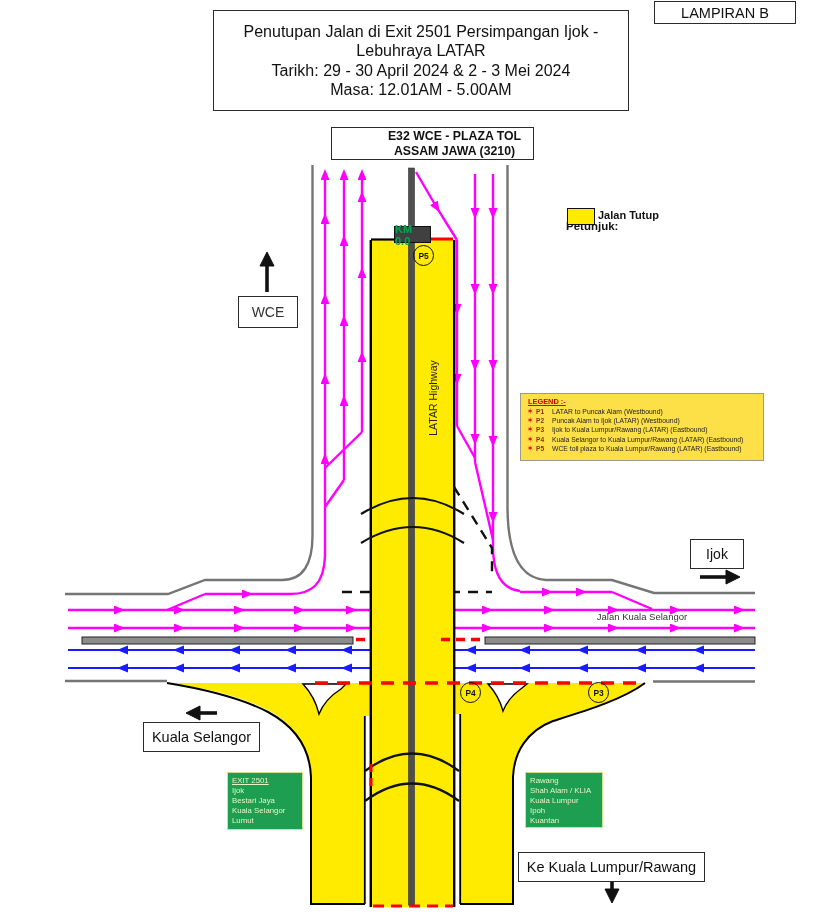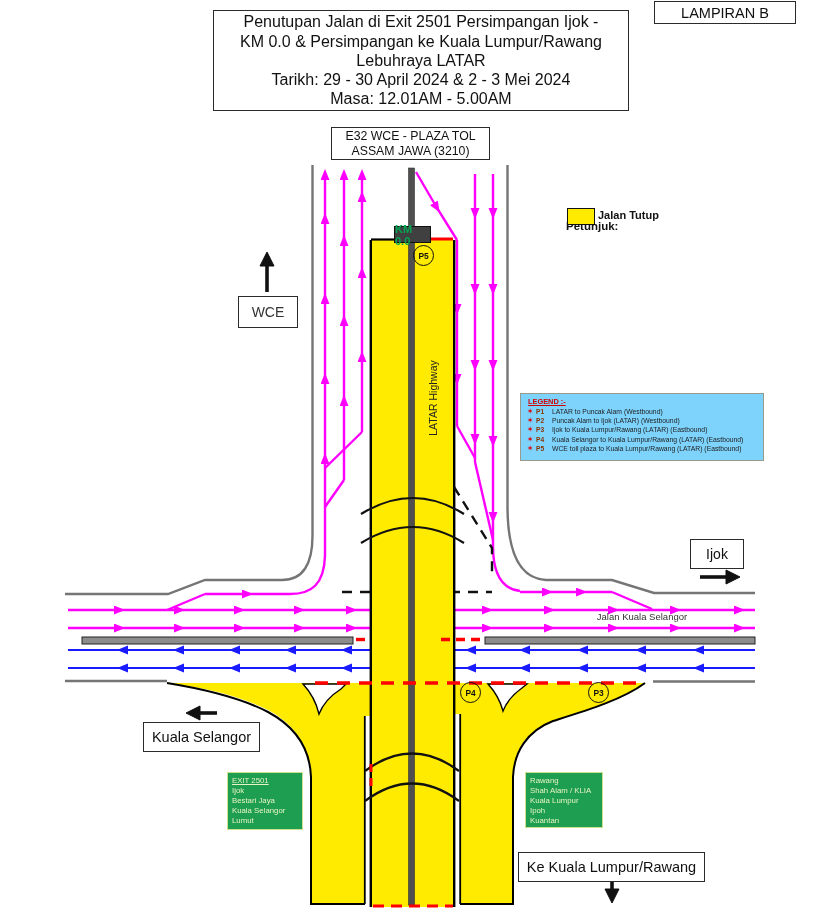--- a/index.html
+++ b/index.html
@@ -2,25 +2,25 @@
 <html><head>
 <meta charset="utf-8">
 <style>
   html,body{margin:0;padding:0;}
   body{width:840px;height:914px;position:relative;background:#fff;overflow:hidden;
        font-family:"Liberation Sans", sans-serif;color:#111;}
   .abs{position:absolute;}
   .box{background:#fff;border:1.6px solid #2b2b2b;display:flex;align-items:center;justify-content:center;text-align:center;}
   #annex{left:654px;top:1px;width:140px;height:21px;font-size:14.5px;}
   #titlebox{left:213px;top:10px;width:414px;height:99px;flex-direction:column;font-size:16px;line-height:19.2px;}
-  #tollbox{left:331px;top:127px;width:157px;height:31px;flex-direction:column;font-weight:normal;font-size:12.3px;line-height:15px;}
+  #tollbox{left:331px;top:127px;width:157px;height:31px;flex-direction:column;font-weight:bold;font-size:12.3px;line-height:15px;padding-left:44px;}
   #petunjuk-h{left:566px;top:191px;font-size:11.5px;font-weight:bold;margin-top:29px;}
   #petunjuk-sw{left:567px;top:208px;width:26px;height:15px;background:#FFEB00;border:1.4px solid #111;}
   #petunjuk-l{left:598px;top:209px;font-size:11px;font-weight:bold;}
-  #legendbox{left:520px;top:393px;width:242px;height:66px;background:#7dd3fc;border:1px solid #9a9a8a;font-size:6.8px;}
+  #legendbox{left:520px;top:393px;width:242px;height:66px;background:#fde047;border:1px solid #9a9a8a;font-size:6.8px;}
   #legendbox .hd{color:#d00000;font-weight:bold;text-decoration:underline;font-size:7.4px;margin:3px 0 1px 7px;}
   .lrow{display:flex;align-items:center;height:9.2px;margin-left:3px;}
   .lrow .st{color:#e00000;font-size:8px;width:12px;text-align:center;}
   .lrow .cd{color:#8a3300;font-weight:bold;width:16px;font-size:6.6px;}
   .lrow .tx{color:#222;}
   #wcebox{left:238px;top:296px;width:58px;height:30px;font-size:14px;color:#333;}
   #ijokbox{left:690px;top:539px;width:52px;height:28px;font-size:14px;}
   #ksbox{left:143px;top:722px;width:115px;height:28px;font-size:14.5px;}
   #keklbox{left:518px;top:836px;width:185px;height:28px;font-size:14.5px;margin-top:16px;}
   #jksname{left:568px;top:611px;width:148px;text-align:center;font-size:9.5px;color:#333;}
@@ -154,21 +154,20 @@
       <line x1="612" y1="871" x2="612" y2="892" stroke-width="3.6"></line>
       <path d="M612,903 L605,889 L619,889 Z"></path>
     </g>
   </g>
 </svg>
 
 <div id="annex" class="abs box">LAMPIRAN B</div>
 
 <div id="titlebox" class="abs box">
   <div>Penutupan Jalan di Exit 2501 Persimpangan Ijok -</div>
-  <div>KM 0.0 &amp; Persimpangan ke Kuala Lumpur/Rawang</div>
   <div>Lebuhraya LATAR</div>
   <div>Tarikh: 29 - 30 April 2024 &amp; 2 - 3 Mei 2024</div>
   <div>Masa: 12.01AM - 5.00AM</div>
 </div>
 
 <div id="tollbox" class="abs box">
   <div>E32 WCE - PLAZA TOL</div>
   <div>ASSAM JAWA (3210)</div>
 </div>
 

